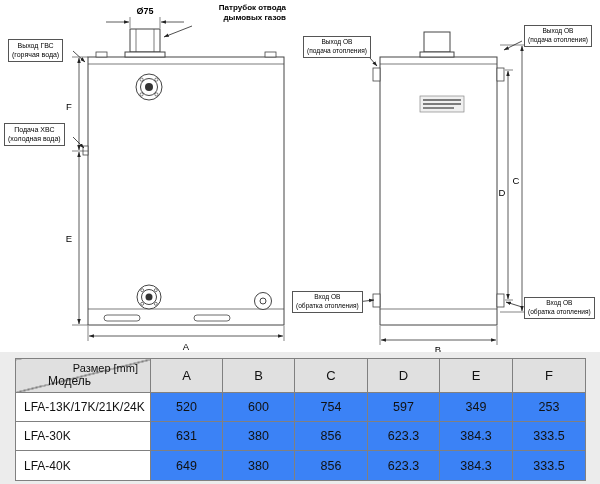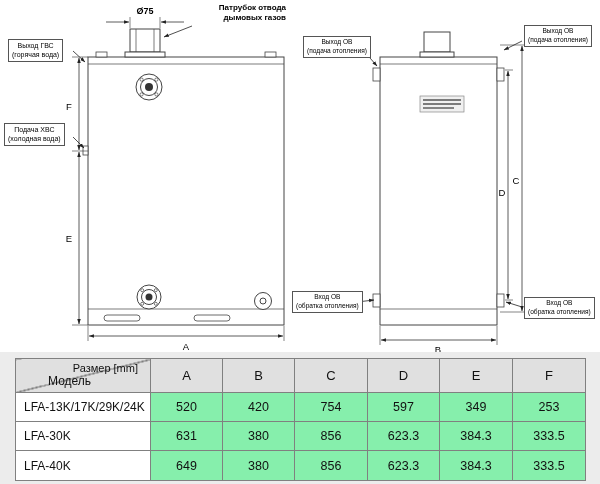--- a/index.html
+++ b/index.html
@@ -29,21 +29,21 @@
     background-color:#e0e0e0;
     background-image:linear-gradient(to bottom right,
       transparent calc(50% - 0.7px),
       #808080 calc(50% - 0.7px),
       #808080 calc(50% + 0.7px),
       transparent calc(50% + 0.7px));
   }
   .corner-size{position:absolute;top:3px;right:12px;font-size:11px;}
   .corner-model{position:absolute;bottom:4px;left:8px;font-size:12px;margin-left:24px;}
   td.model{font-size:12px;text-align:left;padding-left:8px;background:#fff;}
-  td.val{font-size:12.5px;text-align:center;background:#86efac;}
+  td.val{font-size:12.5px;text-align:center;background:#3b82f6;}
 </style>
 </head>
 <body>
 
 <div class="diagram">
 
   <svg width="600" height="355" viewBox="0 0 600 355">
     <defs>
       <marker id="ar" viewBox="0 0 10 10" refX="9.5" refY="5" markerWidth="6.5" markerHeight="6.5" orient="auto-start-reverse">
         <path d="M0,1.6 L10,5 L0,8.4 Z" fill="#222"></path>
@@ -225,23 +225,23 @@
         <th>A</th>
         <th>B</th>
         <th>C</th>
         <th>D</th>
         <th>E</th>
         <th>F</th>
       </tr>
     </thead>
     <tbody>
       <tr style="height:29px">
-        <td class="model">LFA-13K/17K/29K/24K</td>
+        <td class="model">LFA-13K/17K/21K/24K</td>
         <td class="val">520</td>
-        <td class="val">420</td>
+        <td class="val">600</td>
         <td class="val">754</td>
         <td class="val">597</td>
         <td class="val">349</td>
         <td class="val">253</td>
       </tr>
       <tr style="height:29px">
         <td class="model">LFA-30K</td>
         <td class="val">631</td>
         <td class="val">380</td>
         <td class="val">856</td>

